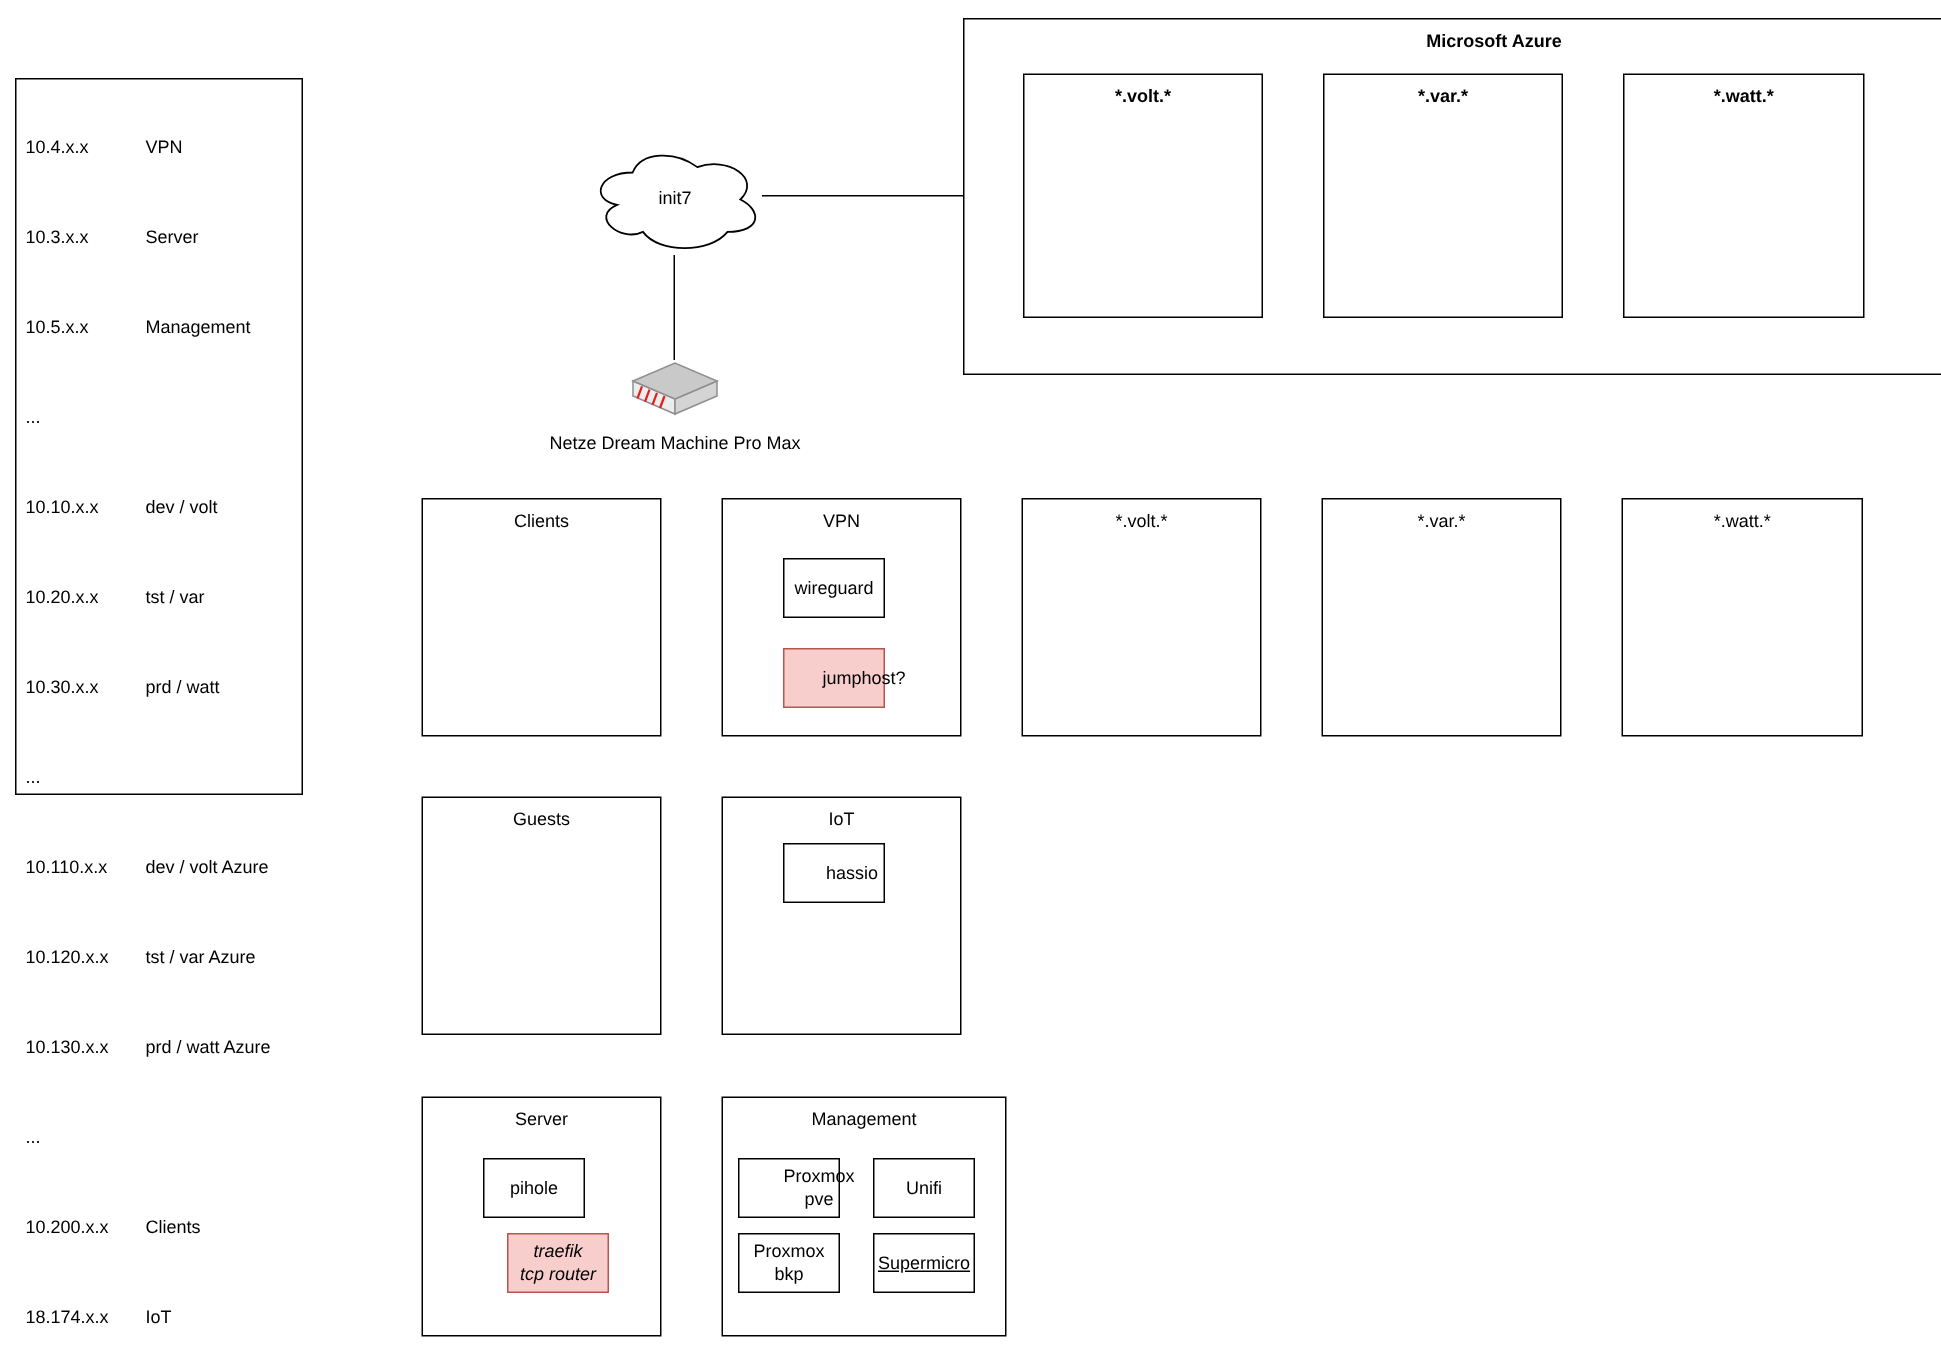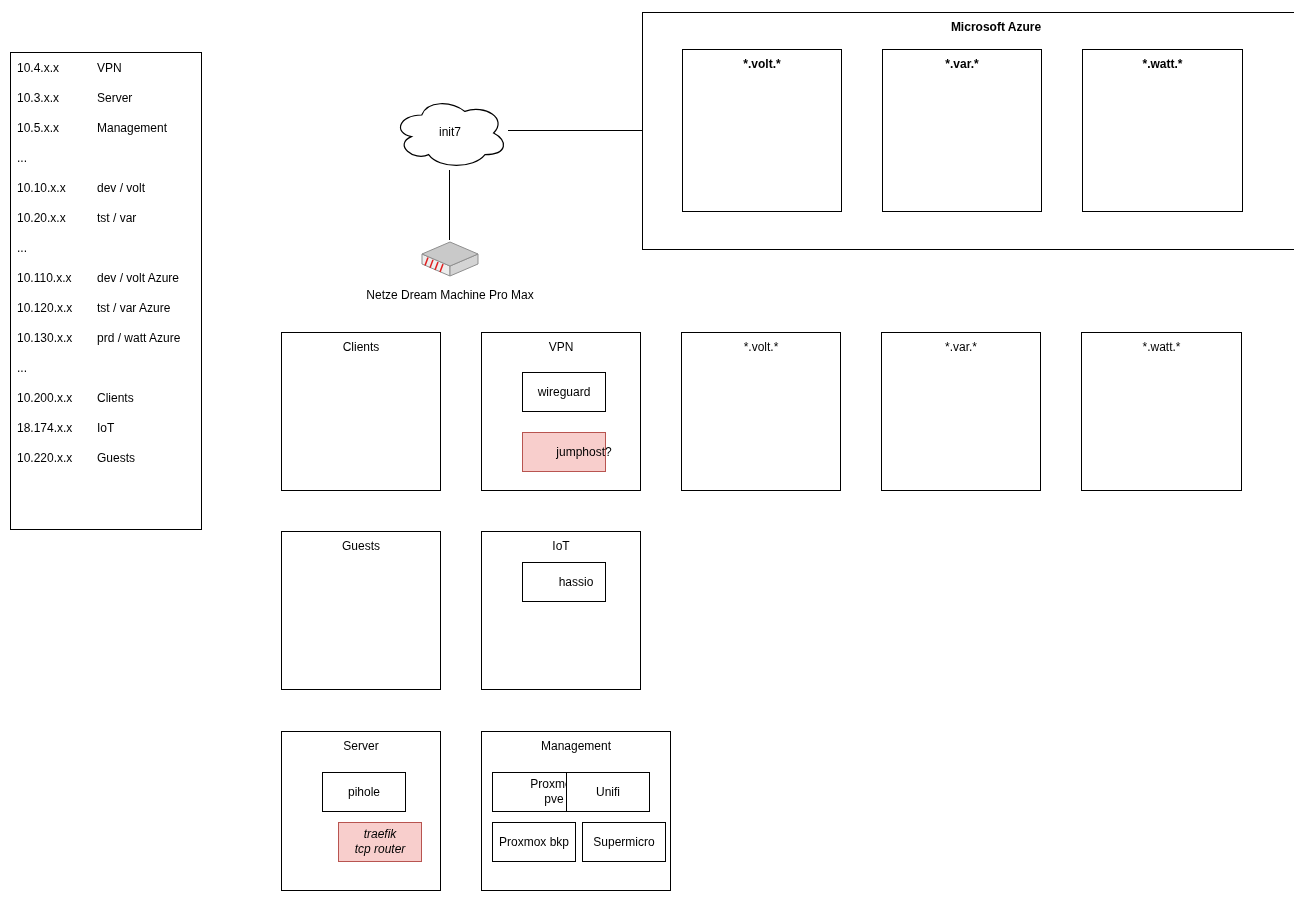--- a/index.html
+++ b/index.html
@@ -27,21 +27,21 @@
     position: absolute;
     top: 7px;
     left: 0;
     right: 0;
     text-align: center;
   }
 
   
   .node {
     position: absolute;
-    width: 84px;
+    width: 68px;
     height: 40px;
     border: 1px solid #000000;
     background: #ffffff;
     display: flex;
     align-items: center;
     justify-content: center;
     text-align: center;
     line-height: 15px;
   }
   .node.highlight {
@@ -63,20 +63,21 @@
     border-bottom: 1px solid #000000;
     display: flex;
     align-items: center;
     justify-content: center;
   }
   .netze-row {
     height: 30px;
     display: flex;
     align-items: center;
     padding-left: 6px;
+    margin-top: 30px;
   }
   .netze-ip { width: 80px; flex: 0 0 80px; }
   .netze-label { flex: 1; }
 
   
   .line { position: absolute; background: #000000; }
 
   
   .cloud-svg { position: absolute; left: 393px; top: 97px; }
   .cloud-svg text { font-family: "Liberation Sans", "DejaVu Sans", sans-serif; font-size: 12px; }
@@ -110,20 +111,24 @@
         <span class="netze-ip">...</span>
         <span class="netze-label"></span>
       </div>
       <div class="netze-row">
         <span class="netze-ip">10.10.x.x</span>
         <span class="netze-label">dev / volt</span>
       </div>
       <div class="netze-row">
         <span class="netze-ip">10.20.x.x</span>
         <span class="netze-label">tst / var</span>
+      </div>
+      <div class="netze-row">
+        <span class="netze-ip">10.30.x.x</span>
+        <span class="netze-label">prd / watt</span>
       </div>
       <div class="netze-row">
         <span class="netze-ip">...</span>
         <span class="netze-label"></span>
       </div>
       <div class="netze-row">
         <span class="netze-ip">10.110.x.x</span>
         <span class="netze-label">dev / volt Azure</span>
       </div>
       <div class="netze-row">
@@ -219,18 +224,18 @@
   <div class="box" style="left:281px; top:731px; width:160px; height:160px;">
     <div class="zone-title">Server</div>
     <div class="node" style="left:40px; top:40px;">pihole</div>
     <div class="node highlight multiline" style="left:56px; top:90px;font-style:italic;">traefik
 tcp router</div>
   </div>
 
   <div class="box" style="left:481px; top:731px; width:190px; height:160px;">
     <div class="zone-title">Management</div>
     <div class="node" style="left:10px;  top:40px;padding-left:40px;">Proxmox pve</div>
-    <div class="node" style="left:84px; top:40px;">Unifi</div>
+    <div class="node" style="left:100px; top:40px;">Unifi</div>
     <div class="node" style="left:10px;  top:90px;">Proxmox bkp</div>
-    <div class="node" style="left:100px; top:90px;">Supermicro</div>
+    <div class="node" style="left:100px; top:90px;text-decoration:underline;">Supermicro</div>
   </div>
 
 </div>
 
 </body></html>

